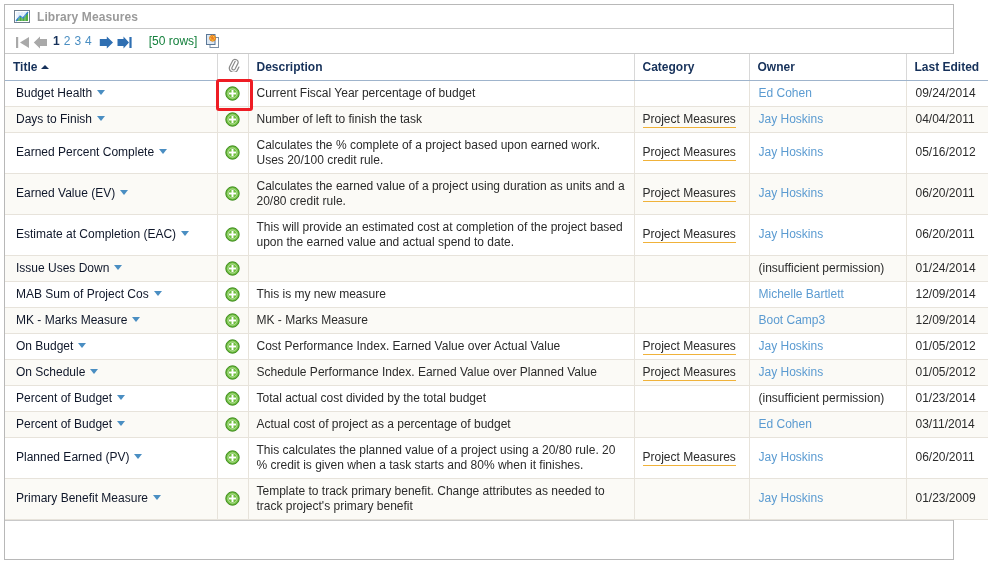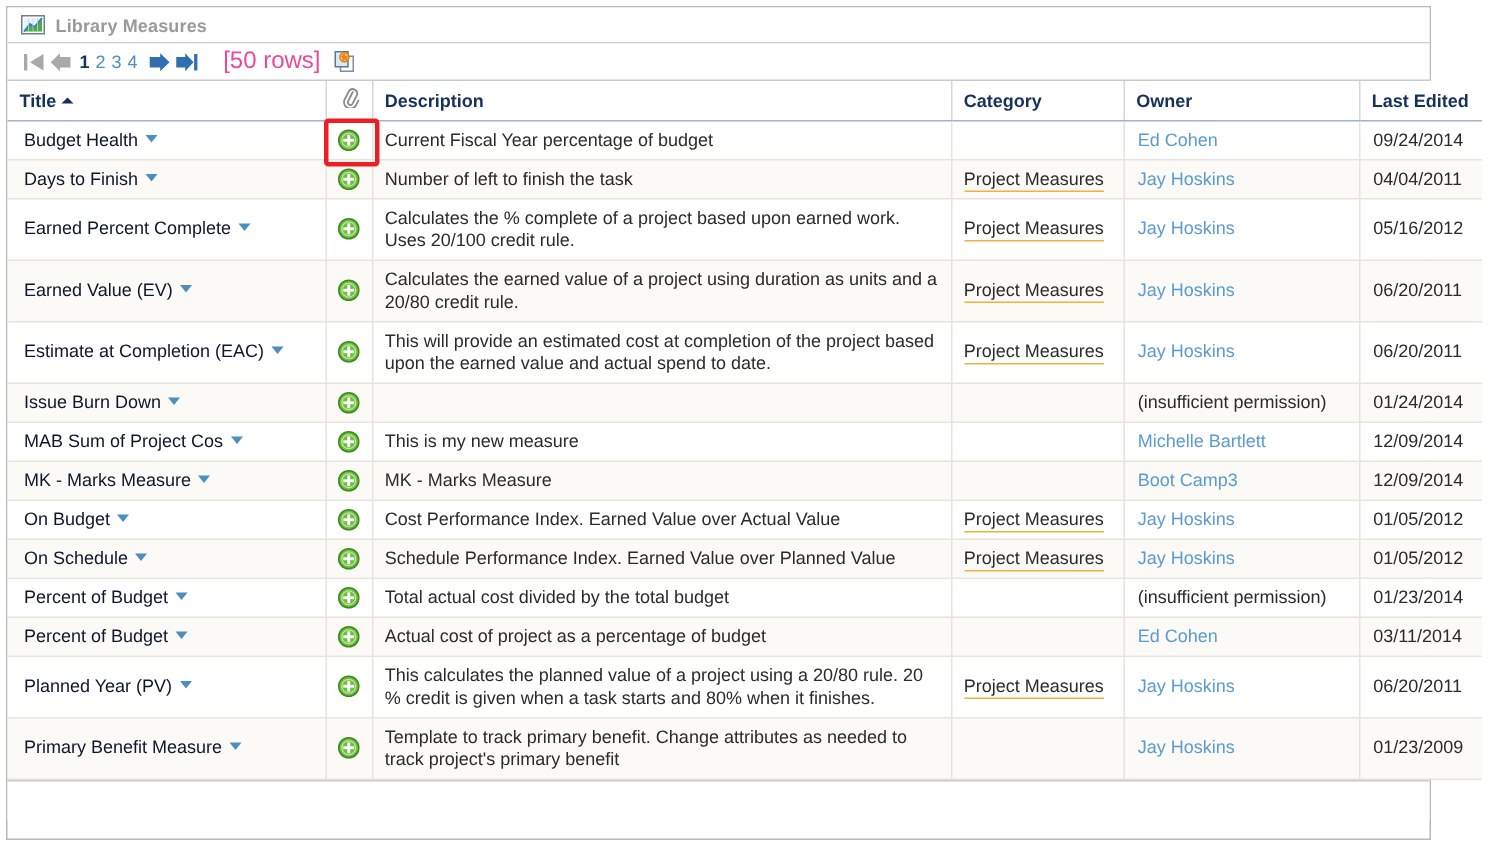--- a/index.html
+++ b/index.html
@@ -61,22 +61,22 @@
     font-size: 12px;
     color: #4a8ec2;
     margin: 0 2px;
     cursor: pointer;
   }
   .pg-num.current {
     color: #16315a;
     font-weight: bold;
   }
   .rows-label {
-    font-size: 16px;
-    color: #ec4899;
+    font-size: 12px;
+    color: #15803d;
     margin-left: 14px;
     margin-right: 8px;
   }
   .copy-icon { width: 16px; height: 15px; flex: none; }
 
   
   .grid { width: 100%; border-collapse: collapse; table-layout: fixed; }
   .grid col.c-title  { width: 212px; }
   .grid col.c-attach { width: 31px; }
   .grid col.c-desc   { width: 386px; }
@@ -330,21 +330,21 @@
                 <circle cx="7.5" cy="7.5" r="4.6" fill="none" stroke="#ffffff" stroke-width="0.9" opacity="0.55"></circle>
                 <rect x="6.55" y="3.9" width="1.9" height="7.2" fill="#ffffff"></rect>
                 <rect x="3.9" y="6.55" width="7.2" height="1.9" fill="#ffffff"></rect>
               </svg></span></td>
           <td class="cell-desc">This will provide an estimated cost at completion of the project based upon the earned value and actual spend to date.</td>
           <td class="cell-cat"><span class="cat-link">Project Measures</span></td>
           <td class="cell-owner"><span class="owner-link">Jay Hoskins</span></td>
           <td class="cell-date">06/20/2011</td>
         </tr>
         <tr class="even">
-          <td class="cell-title"><span class="title-link">Issue Burn Down</span><span class="title-caret"></span></td>
+          <td class="cell-title"><span class="title-link">Issue Uses Down</span><span class="title-caret"></span></td>
           <td class="cell-attach"><span class=""><svg class="plus-icon" viewBox="0 0 15 15">
                 <circle cx="7.5" cy="7.5" r="6.7" fill="#6fbf3e" stroke="#3d8a1e" stroke-width="1"></circle>
                 <circle cx="7.5" cy="7.5" r="4.6" fill="none" stroke="#ffffff" stroke-width="0.9" opacity="0.55"></circle>
                 <rect x="6.55" y="3.9" width="1.9" height="7.2" fill="#ffffff"></rect>
                 <rect x="3.9" y="6.55" width="7.2" height="1.9" fill="#ffffff"></rect>
               </svg></span></td>
           <td class="cell-desc"></td>
           <td class="cell-cat"></td>
           <td class="cell-owner"><span class="owner-plain">(insufficient permission)</span></td>
           <td class="cell-date">01/24/2014</td>
@@ -421,21 +421,21 @@
                 <circle cx="7.5" cy="7.5" r="4.6" fill="none" stroke="#ffffff" stroke-width="0.9" opacity="0.55"></circle>
                 <rect x="6.55" y="3.9" width="1.9" height="7.2" fill="#ffffff"></rect>
                 <rect x="3.9" y="6.55" width="7.2" height="1.9" fill="#ffffff"></rect>
               </svg></span></td>
           <td class="cell-desc">Actual cost of project as a percentage of budget</td>
           <td class="cell-cat"></td>
           <td class="cell-owner"><span class="owner-link">Ed Cohen</span></td>
           <td class="cell-date">03/11/2014</td>
         </tr>
         <tr class="odd">
-          <td class="cell-title"><span class="title-link">Planned Year (PV)</span><span class="title-caret"></span></td>
+          <td class="cell-title"><span class="title-link">Planned Earned (PV)</span><span class="title-caret"></span></td>
           <td class="cell-attach"><span class=""><svg class="plus-icon" viewBox="0 0 15 15">
                 <circle cx="7.5" cy="7.5" r="6.7" fill="#6fbf3e" stroke="#3d8a1e" stroke-width="1"></circle>
                 <circle cx="7.5" cy="7.5" r="4.6" fill="none" stroke="#ffffff" stroke-width="0.9" opacity="0.55"></circle>
                 <rect x="6.55" y="3.9" width="1.9" height="7.2" fill="#ffffff"></rect>
                 <rect x="3.9" y="6.55" width="7.2" height="1.9" fill="#ffffff"></rect>
               </svg></span></td>
           <td class="cell-desc">This calculates the planned value of a project using a 20/80 rule. 20 % credit is given when a task starts and 80% when it finishes.</td>
           <td class="cell-cat"><span class="cat-link">Project Measures</span></td>
           <td class="cell-owner"><span class="owner-link">Jay Hoskins</span></td>
           <td class="cell-date">06/20/2011</td>

